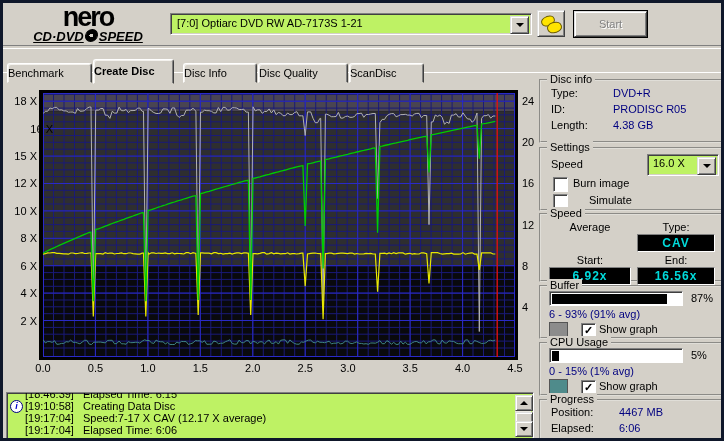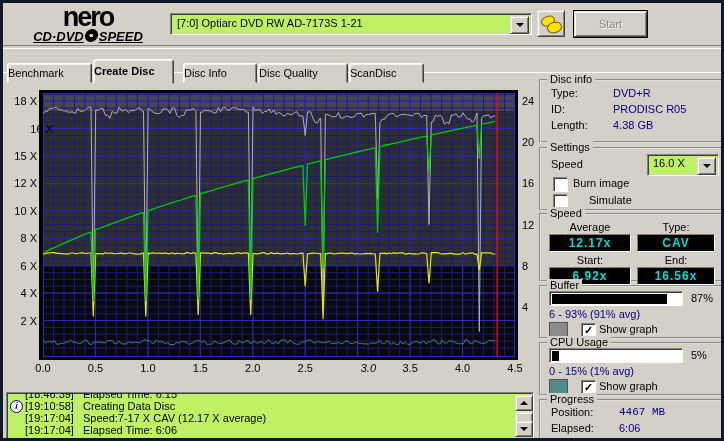--- a/index.html
+++ b/index.html
@@ -247,21 +247,21 @@
         <span class="tick" style="left: 519px; top: 104.467px; width: 16px; text-align: left;">16</span>
         <span class="tick" style="left: 519px; top: 145.589px; width: 16px; text-align: left;">12</span>
         <span class="tick" style="left: 519px; top: 186.71px; width: 16px; text-align: left;">8</span>
         <span class="tick" style="left: 519px; top: 227.832px; width: 16px; text-align: left;">4</span>
         <span class="tick" style="left: 25px; top: 289px; width: 30px; text-align: center;">0.0</span>
         <span class="tick" style="left: 77.4444px; top: 289px; width: 30px; text-align: center;">0.5</span>
         <span class="tick" style="left: 129.889px; top: 289px; width: 30px; text-align: center;">1.0</span>
         <span class="tick" style="left: 182.333px; top: 289px; width: 30px; text-align: center;">1.5</span>
         <span class="tick" style="left: 234.778px; top: 289px; width: 30px; text-align: center;">2.0</span>
         <span class="tick" style="left: 287.222px; top: 289px; width: 30px; text-align: center;">2.5</span>
-        <span class="tick" style="left: 343px; top: 289px; width: 30px; text-align: right; font-style: italic;">3.0</span>
+        <span class="tick" style="left: 330px; top: 289px; width: 30px; text-align: center;">3.0</span>
         <span class="tick" style="left: 392.111px; top: 289px; width: 30px; text-align: center;">3.5</span>
         <span class="tick" style="left: 444.556px; top: 289px; width: 30px; text-align: center;">4.0</span>
         <span class="tick" style="left: 497px; top: 289px; width: 30px; text-align: center;">4.5</span>
       </div>
 
     <div class="group" style="top:6px;height:64px;">
       <span class="group-title">Disc info</span>
       <span class="glabel" style="left:10px;top:6px;">Type:</span>
       <span class="gvalue" style="left:72px;top:6px;">DVD+R</span>
       <span class="glabel" style="left:10px;top:22px;">ID:</span>
@@ -282,21 +282,20 @@
       <span class="cb" style="left:12px;top:28px;"></span>
       <span class="glabel" style="left:32px;top:28px;">Burn image</span>
       <span class="cb" style="left:12px;top:45px;"></span>
       <span class="glabel" style="left:32px;top:45px;margin-left:16px;">Simulate</span>
     </div>
 
     <div class="group" style="top:140px;height:69px;">
       <span class="group-title">Speed</span>
       <span class="glabel" style="left:8px;top:6px;width:82px;text-align:center;">Average</span>
       <span class="glabel" style="left:96px;top:6px;width:78px;text-align:center;">Type:</span>
-      <span class="lcd" style="left: 8px; top: 19px; width: 80px; color: rgb(0, 219, 219);">12.17x</span>
       <span class="lcd" style="left: 96px; top: 19px; width: 76px; color: rgb(0, 219, 219);">CAV</span>
       <span class="glabel" style="left:8px;top:39px;width:82px;text-align:center;">Start:</span>
       <span class="glabel" style="left:96px;top:39px;width:78px;text-align:center;">End:</span>
       <span class="lcd" style="left: 8px; top: 52px; width: 80px; color: rgb(0, 219, 219);">6.92x</span>
       <span class="lcd" style="left: 96px; top: 52px; width: 76px; color: rgb(0, 219, 219);">16.56x</span>
     </div>
 
     <div class="group" style="top:212px;height:54px;">
       <span class="group-title">Buffer</span>
       <div class="pbar" style="left:8px;top:4px;width:132px;">
@@ -317,21 +316,21 @@
       <span class="glabel" style="left:150px;top:5px;">5%</span>
       <span class="gvalue" style="left:8px;top:21px;">0 - 15% (1% avg)</span>
       <span class="swatch" style="left: 8px; top: 35px; background: rgb(79, 139, 139);"></span>
       <span class="cb checked" style="left:40px;top:36px;"><span class="mark">✓</span></span>
       <span class="glabel" style="left:58px;top:36px;">Show graph</span>
     </div>
 
     <div class="group" style="top:326px;height:43px;">
       <span class="group-title">Progress</span>
       <span class="glabel" style="left:10px;top:5px;">Position:</span>
-      <span class="gvalue" style="left:78px;top:5px;font-family:Liberation Mono, monospace;">4467 MB</span>
+      <span class="gvalue" style="left:78px;top:5px;">4467 MB</span>
       <span class="glabel" style="left:10px;top:21px;">Elapsed:</span>
       <span class="gvalue" style="left:78px;top:21px;">6:06</span>
     </div>
 
     <div id="log" class="sunken2">
       <div id="log-lines">
           <div class="log-row"><span class="log-ic"></span><span class="log-time">[18:46:39]</span><span>Elapsed Time:  6:15</span></div>
           <div class="log-row"><span class="log-ic info">i</span><span class="log-time">[19:10:58]</span><span>Creating Data Disc</span></div>
           <div class="log-row"><span class="log-ic"></span><span class="log-time">[19:17:04]</span><span>Speed:7-17 X CAV (12.17 X average)</span></div>
           <div class="log-row"><span class="log-ic"></span><span class="log-time">[19:17:04]</span><span>Elapsed Time:  6:06</span></div>

